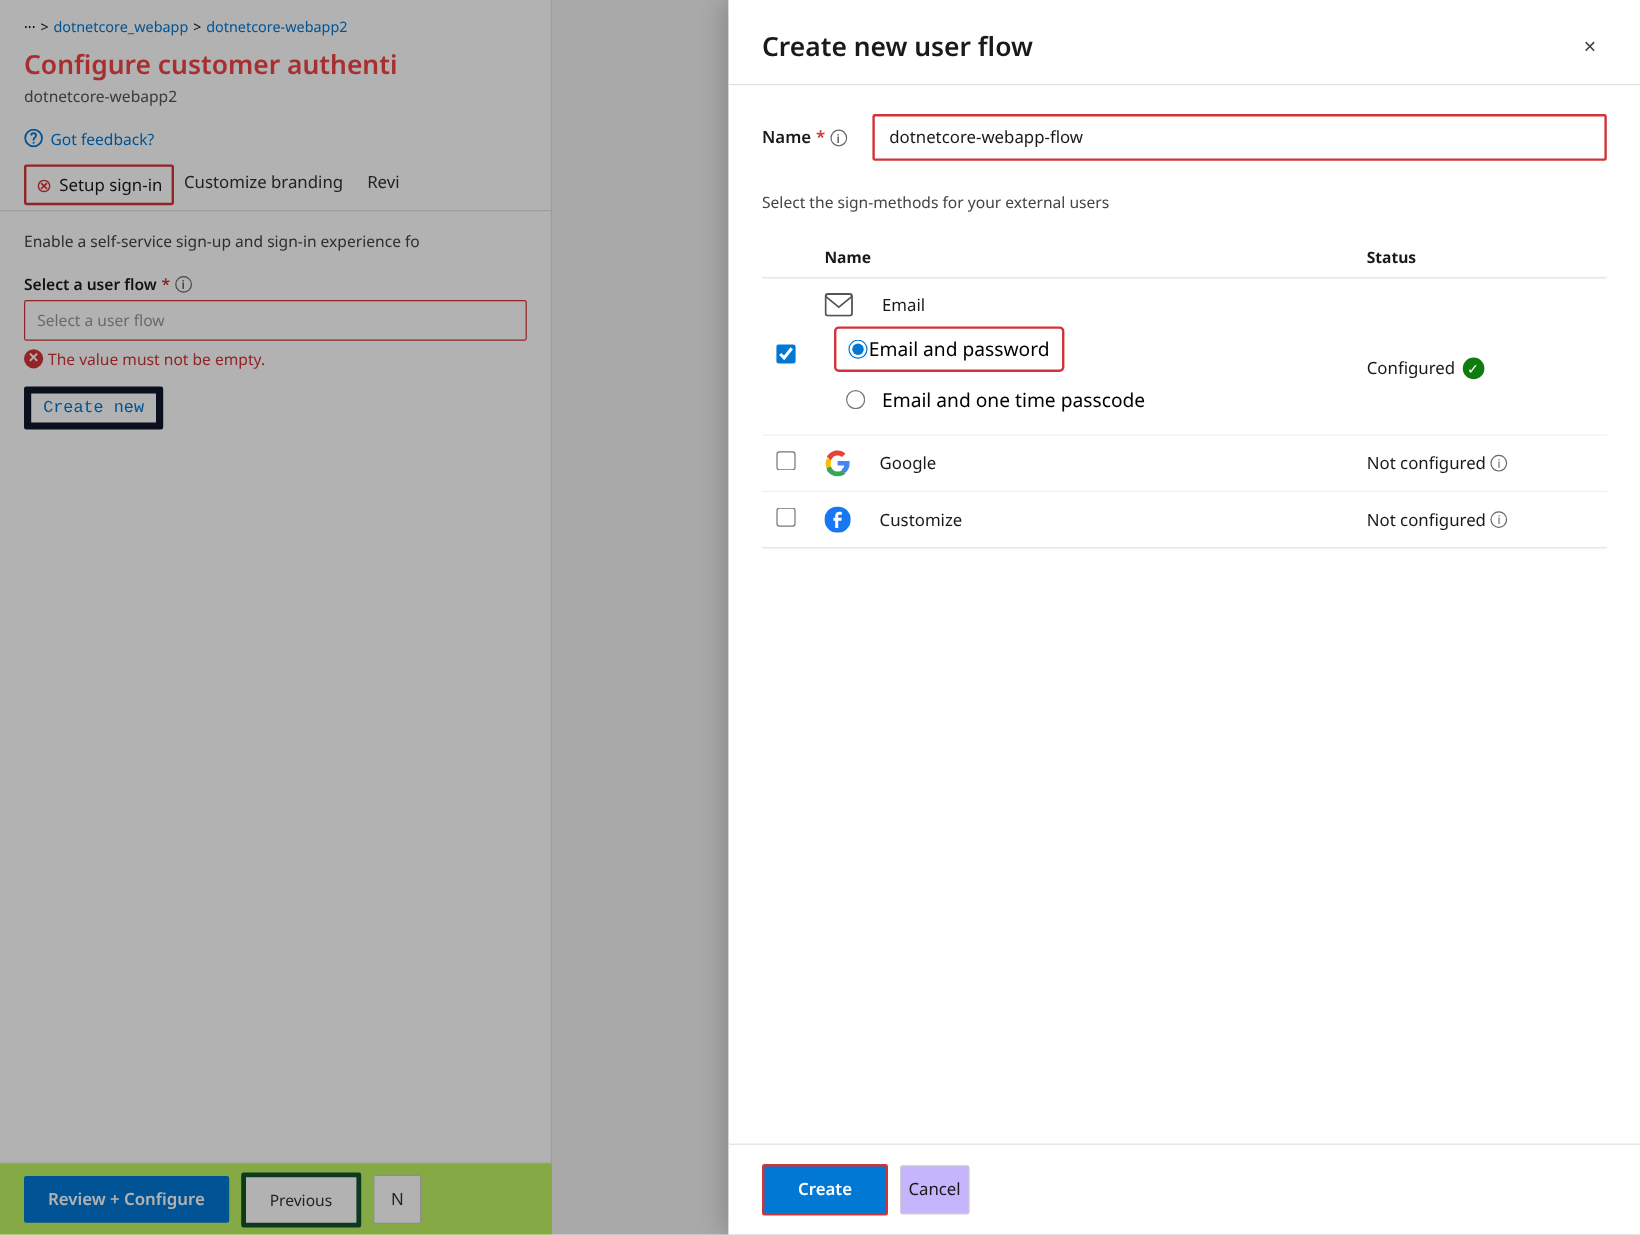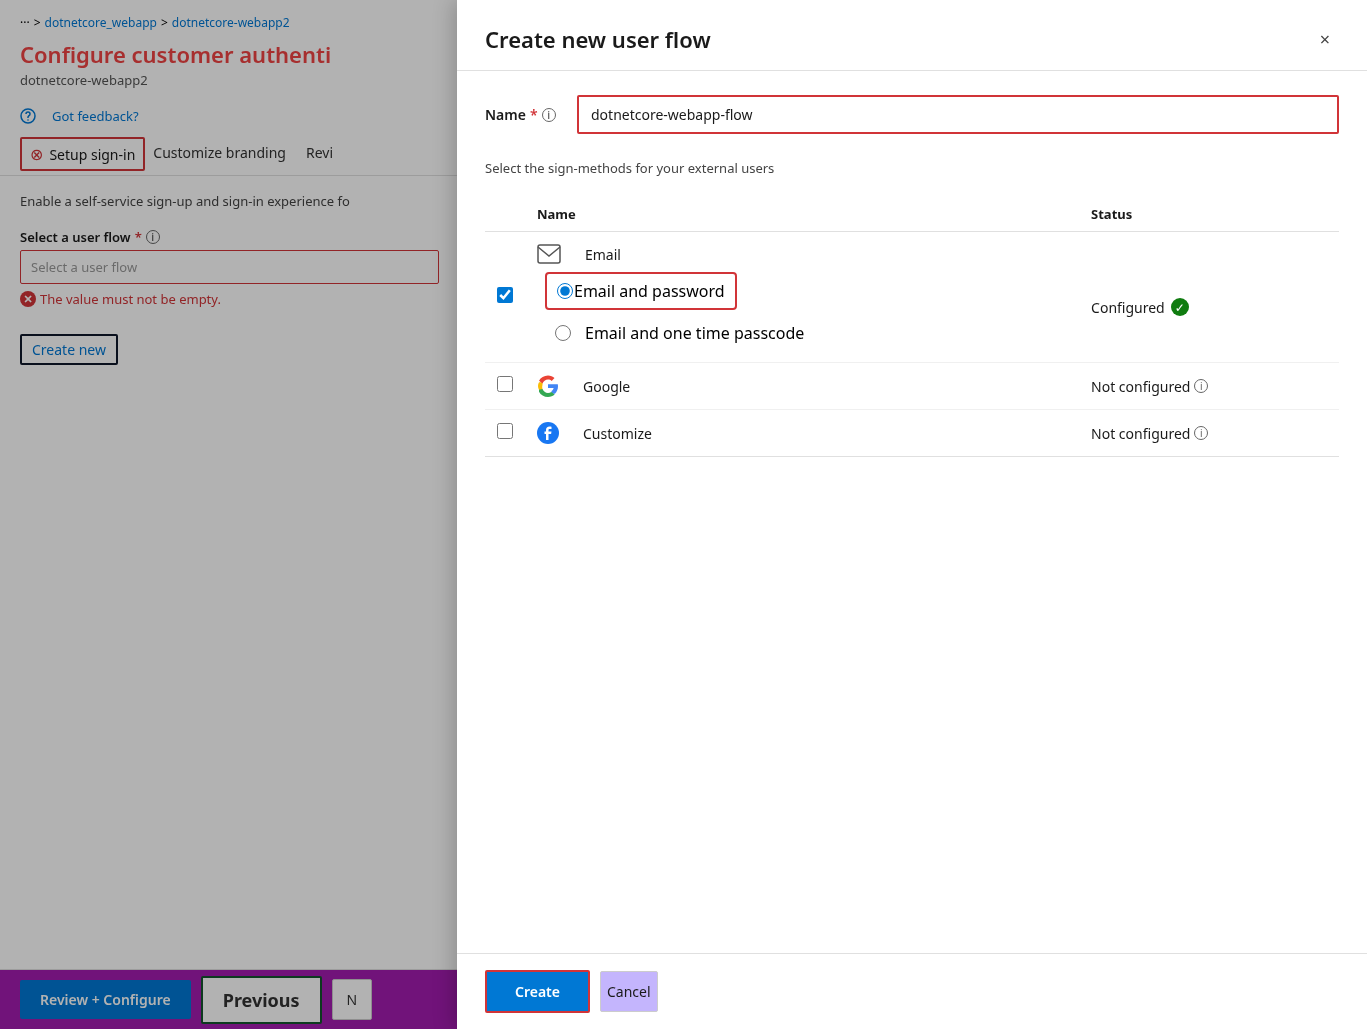--- a/index.html
+++ b/index.html
@@ -32,22 +32,22 @@
       padding: 0 20px 2px 20px;
     }
     .page-subtitle {
       font-size: 13px;
       color: #555;
       padding: 0 20px 10px 20px;
     }
 
     .feedback-row {
       display: flex;
-      align-items: center;
-      gap: 16px;
+      align-items: flex-start;
+      gap: 6px;
       padding: 8px 20px;
       font-size: 13px;
       color: #0078d4;
       cursor: pointer;
     }
 
     .tabs-row {
       display: flex;
       align-items: center;
       padding: 0 20px;
@@ -131,63 +131,63 @@
       border-radius: 50%;
       display: flex; align-items: center; justify-content: center;
       color: white;
       font-size: 11px;
       font-weight: bold;
       flex-shrink: 0;
     }
 
     .create-new-link {
       display: inline-block;
-      margin: 20px 20px;
+      margin: 8px 20px;
       font-size: 14px;
       color: #0078d4;
       cursor: pointer;
-      border: 2px solid #0f172a;
+      border: 6px solid #0f172a;
       padding: 4px 10px;
       border-radius: 2px;
       text-decoration: none;
+      font-family: Liberation Mono, monospace;
     }
 
     
     .bottom-bar {
       position: absolute;
       bottom: 0;
       left: 0;
       width: 460px;
       height: 60px;
-      background: #a21caf;
+      background: #bef264;
       border-top: 1px solid #e0e0e0;
       display: flex;
       align-items: center;
       padding: 0 20px;
       gap: 10px;
     }
     .btn-review {
       background: #0078d4;
       color: white;
       border: none;
       padding: 10px 20px;
       font-size: 14px;
       font-weight: 600;
       cursor: pointer;
       border-radius: 2px;
     }
     .btn-previous {
       background: #fff;
       color: #333;
-      border: 2px solid #14532d;
+      border: 4px solid #14532d;
       padding: 10px 20px;
-      font-size: 18px;
-      cursor: pointer;
-      border-radius: 2px;
-      font-weight: bold;
+      font-size: 13px;
+      cursor: pointer;
+      border-radius: 2px;
     }
     .btn-next {
       background: #fff;
       color: #333;
       border: 1px solid #ccc;
       padding: 10px 14px;
       font-size: 14px;
       cursor: pointer;
       border-radius: 2px;
     }
@@ -199,21 +199,21 @@
       width: 1367px;
       height: 1029px;
       background: rgba(0,0,0,0.3);
       z-index: 100;
     }
 
     
     .modal-panel {
       position: absolute;
       top: 0; right: 0;
-      width: 910px;
+      width: 760px;
       height: 1029px;
       background: #fff;
       z-index: 200;
       display: flex;
       flex-direction: column;
       box-shadow: -4px 0 20px rgba(0,0,0,0.2);
     }
 
     .modal-header {
       padding: 24px 28px 16px 28px;

